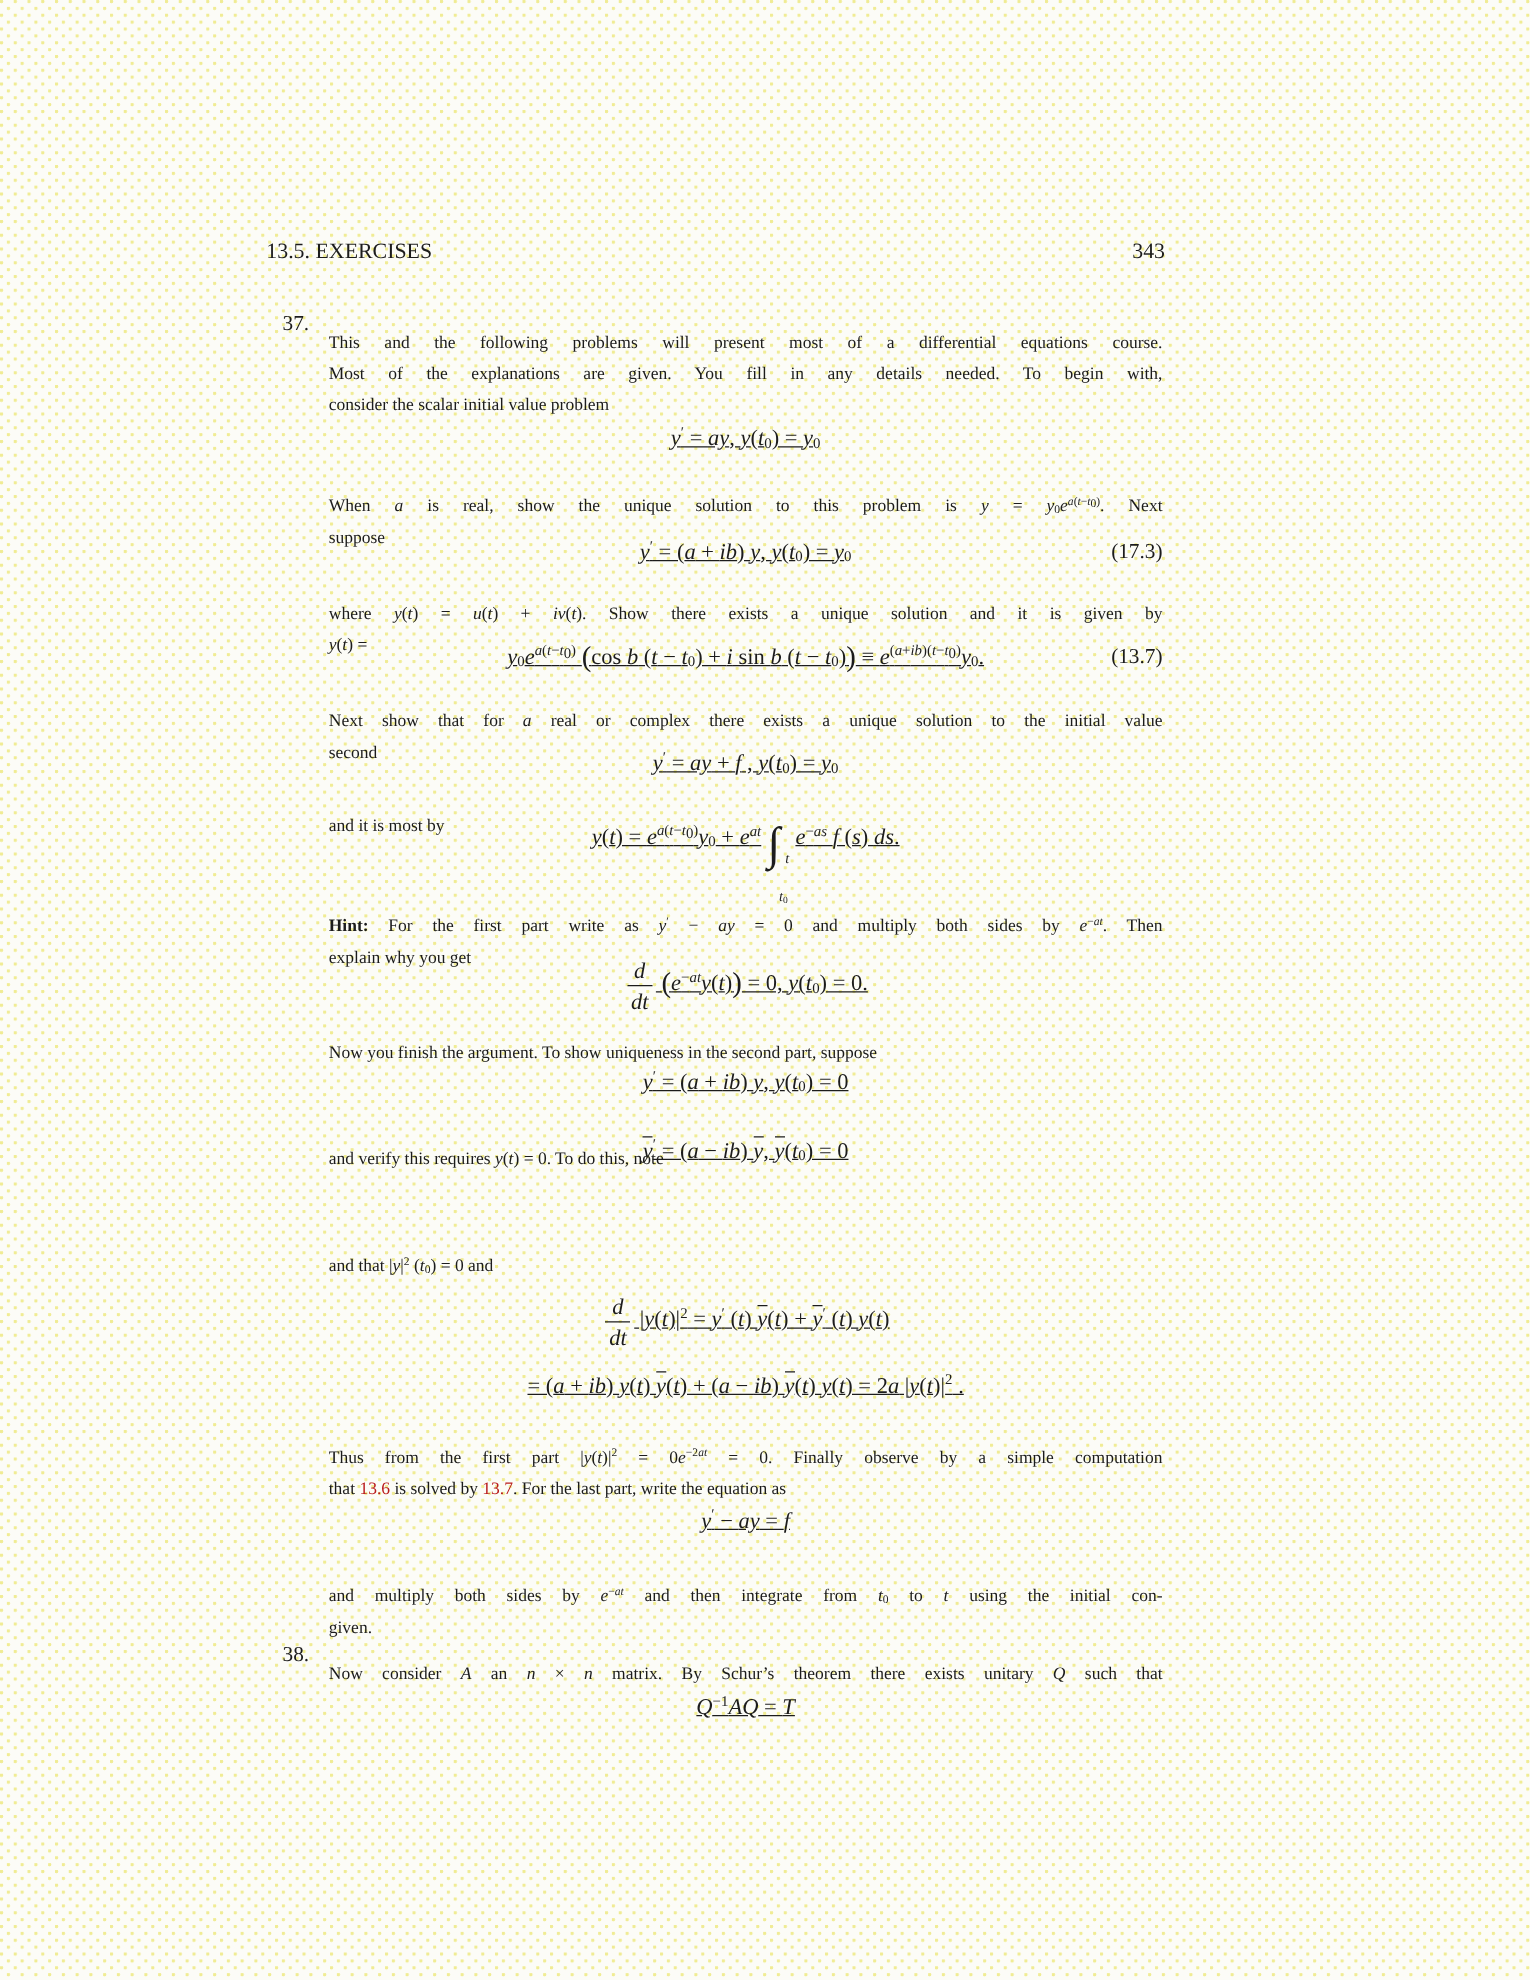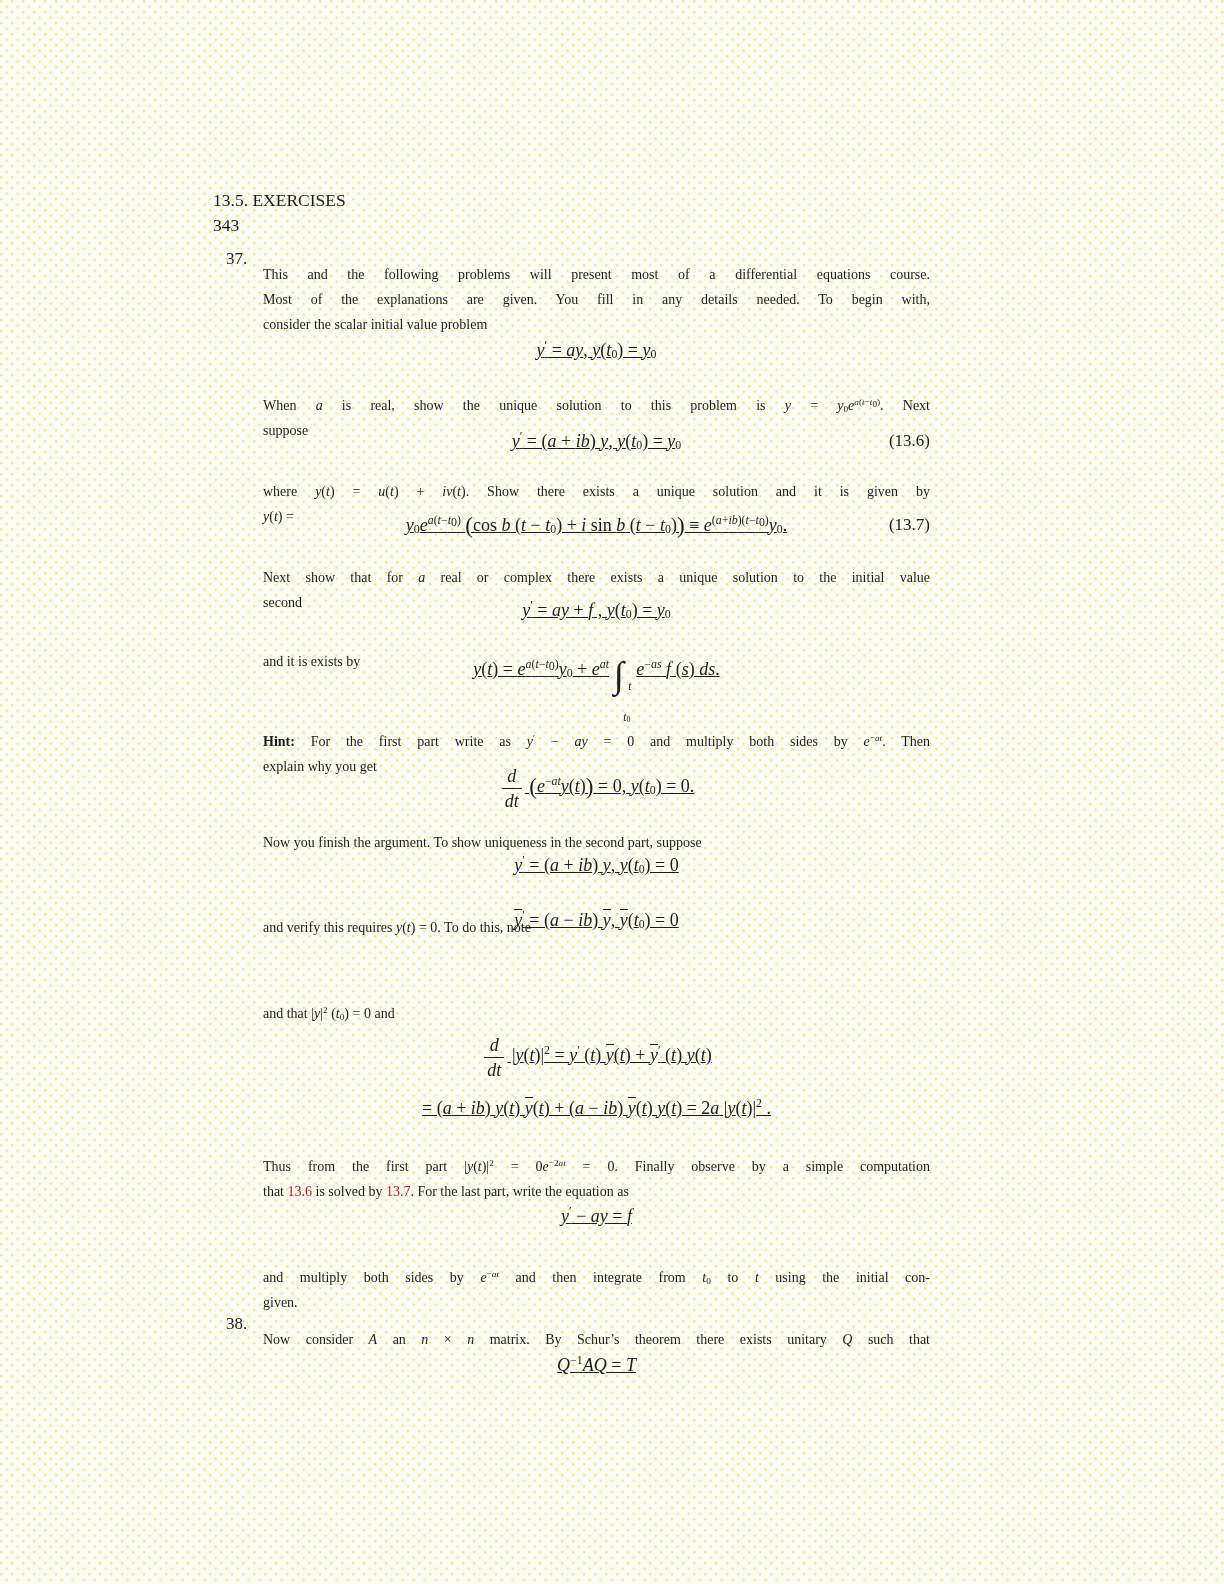--- a/index.html
+++ b/index.html
@@ -10,21 +10,21 @@
     background-color:#fcfcf7;
     background-image:
       radial-gradient(circle at 1.2px 1.2px, rgba(238,233,130,0.85) 1.1px, rgba(238,233,130,0) 1.7px),
       radial-gradient(circle at 1.2px 1.2px, rgba(238,233,130,0.85) 1.1px, rgba(238,233,130,0) 1.7px);
     background-size:11px 11px, 11px 11px;
     background-position:0 0, 5.5px 5.5px;
   }
   .hdr{
     position:absolute;left:213px;top:188px;width:719px;
     display:flex;justify-content:space-between;
-    font-size:17.5px;line-height:25px;flex-direction:column;
+    font-size:17.5px;line-height:25px;
   }
   .col{position:absolute;left:263px;top:0;width:667px;}
   .inum{position:absolute;left:-37px;width:34px;font-size:17px;line-height:25px;text-align:left;}
   .ln{position:absolute;left:0;width:667px;font-size:14px;line-height:25px;margin-top:16px;}
   .j{text-align:justify;text-align-last:justify;}
   .l{text-align:left;}
   .eq{position:absolute;left:0;width:667px;text-align:center;font-size:18px;line-height:28px;text-decoration:underline;}
   .eq .mx{white-space:nowrap;}
   .eq .tag{position:absolute;right:0;top:50%;transform:translateY(-50%);font-size:17px;}
   i{font-style:italic;}
@@ -58,37 +58,37 @@
   <div class="ln j" style="top:271px">Most of the explanations are given. You fill in any details needed. To begin with,</div>
   <div class="ln l" style="top:296px">consider the scalar initial value problem</div>
 
   <div class="eq" style="top:336px"><span class="mx"><i>y</i><sup>′</sup> = <i>ay</i>, <i>y</i>(<i>t</i><sub>0</sub>) = <i>y</i><sub>0</sub></span></div>
 
   <div class="ln j" style="top:377px">When <i>a</i> is real, show the unique solution to this problem is <i>y</i> = <i>y</i><sub>0</sub><i>e</i><sup><i>a</i>(<i>t</i>−<i>t</i><sub>0</sub>)</sup>. Next</div>
   <div class="ln l" style="top:402px">suppose</div>
 
   <div class="eq" style="top:427px">
     <span class="mx"><i>y</i><sup>′</sup> = (<i>a</i> + <i>ib</i>) <i>y</i>, <i>y</i>(<i>t</i><sub>0</sub>) = <i>y</i><sub>0</sub></span>
-    <span class="tag">(13.6)</span>
+    <span class="tag">(17.3)</span>
   </div>
 
   <div class="ln j" style="top:463px">where <i>y</i>(<i>t</i>) = <i>u</i>(<i>t</i>) + <i>iv</i>(<i>t</i>). Show there exists a unique solution and it is given by</div>
   <div class="ln l" style="top:488px"><i>y</i>(<i>t</i>) =</div>
 
   <div class="eq" style="top:511px">
     <span class="mx"><i>y</i><sub>0</sub><i>e</i><sup><i>a</i>(<i>t</i>−<i>t</i><sub>0</sub>)</sup> <span class="bp">(</span>cos <i>b</i> (<i>t</i> − <i>t</i><sub>0</sub>) + <i>i</i> sin <i>b</i> (<i>t</i> − <i>t</i><sub>0</sub>)<span class="bp">)</span> ≡ <i>e</i><sup>(<i>a</i>+<i>ib</i>)(<i>t</i>−<i>t</i><sub>0</sub>)</sup><i>y</i><sub>0</sub>.</span>
     <span class="tag">(13.7)</span>
   </div>
 
   <div class="ln j" style="top:549px">Next show that for <i>a</i> real or complex there exists a unique solution to the initial value</div>
   <div class="ln l" style="top:574px">second</div>
 
   <div class="eq" style="top:596px"><span class="mx"><i>y</i><sup>′</sup> = <i>ay</i> + <i>f</i> , <i>y</i>(<i>t</i><sub>0</sub>) = <i>y</i><sub>0</sub></span></div>
 
-  <div class="ln l" style="top:633px">and it is exists by</div>
+  <div class="ln l" style="top:633px">and it is most by</div>
 
   <div class="eq" style="top:655px"><span class="mx"><i>y</i>(<i>t</i>) = <i>e</i><sup><i>a</i>(<i>t</i>−<i>t</i><sub>0</sub>)</sup><i>y</i><sub>0</sub> + <i>e</i><sup><i>at</i></sup><span class="bigint">∫</span><span class="lims">
           <span class="lt"><i>t</i></span>
           <span class="lb"><i>t</i><sub>0</sub></span>
         </span><i>e</i><sup>−<i>as</i></sup> <i>f</i> (<i>s</i>) <i>ds</i>.</span></div>
 
   <div class="ln j" style="top:713px"><b>Hint:</b> For the first part write as <i>y</i><sup>′</sup> − <i>ay</i> = 0 and multiply both sides by <i>e</i><sup>−<i>at</i></sup>. Then</div>
   <div class="ln l" style="top:738px">explain why you get</div>
 
   <div class="eq" style="top:766px"><span class="mx"><span class="frac"><span class="fn"><i>d</i></span><span class="fd"><i>dt</i></span></span> <span class="bp">(</span><i>e</i><sup>−<i>at</i></sup><i>y</i>(<i>t</i>)<span class="bp">)</span> = 0, <i>y</i>(<i>t</i><sub>0</sub>) = 0.</span></div>

